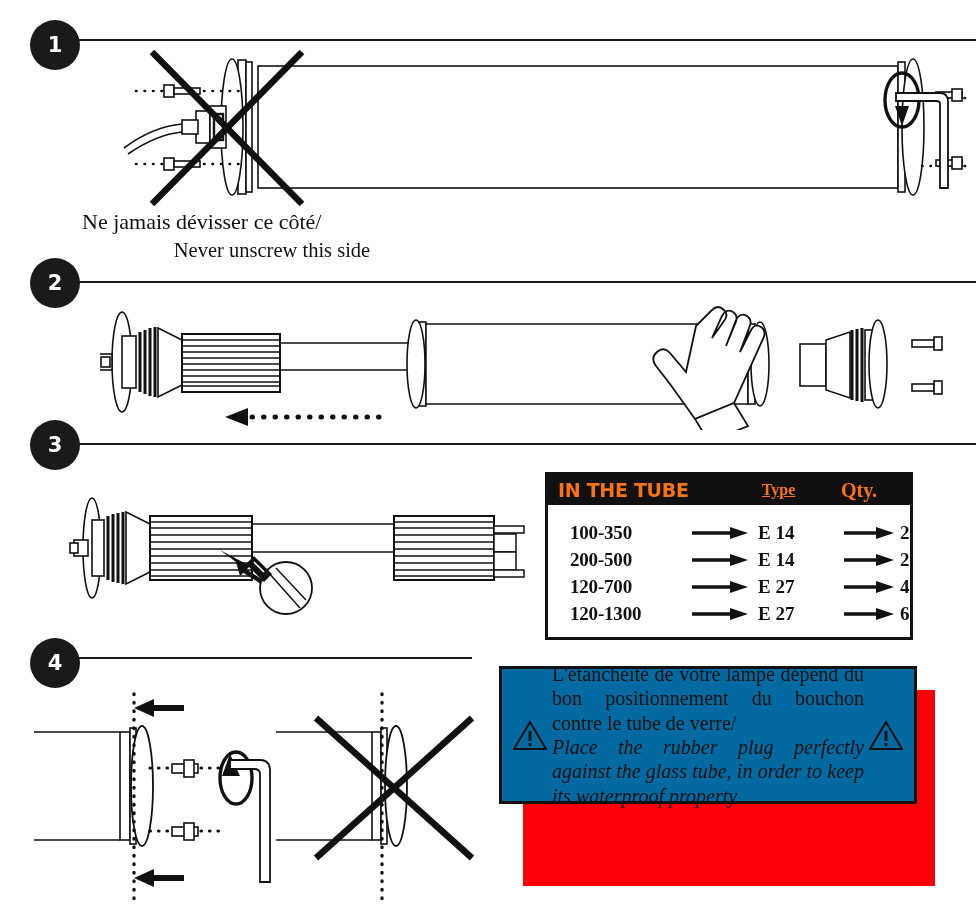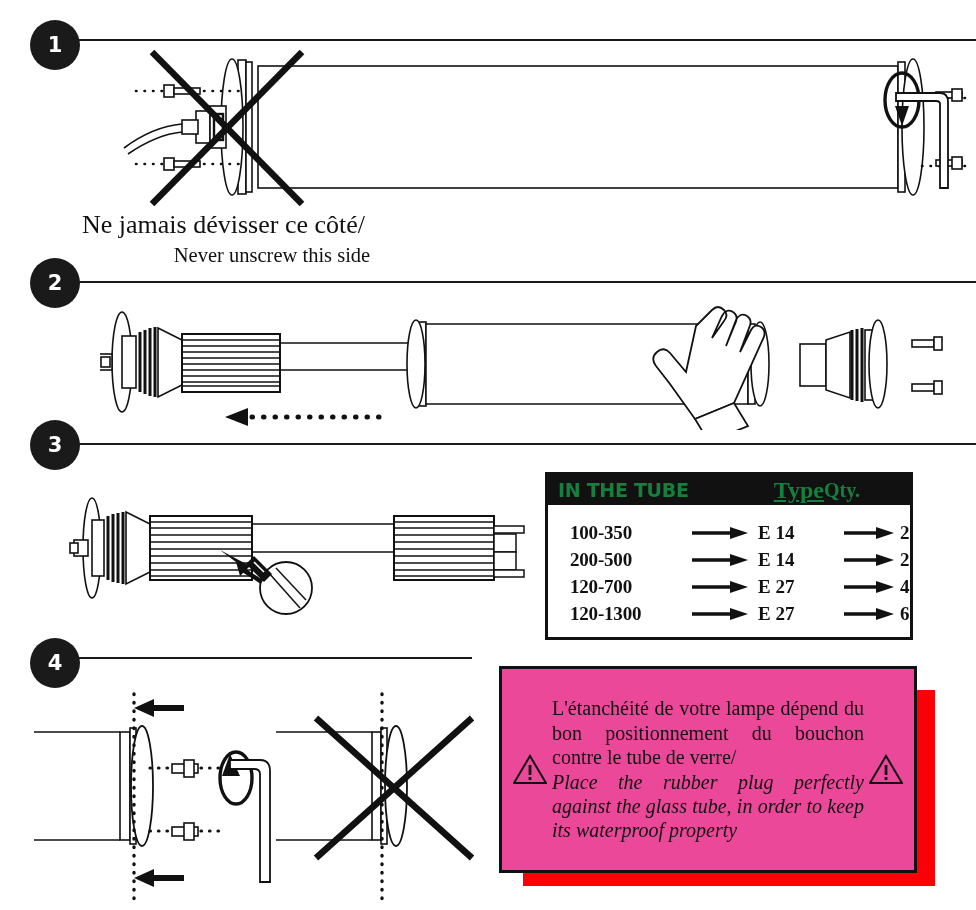--- a/index.html
+++ b/index.html
@@ -15,52 +15,52 @@
     background:#1a1a1a;display:flex;align-items:center;justify-content:center;
   }
   .step-circle span{
     color:#ffffff;font-family:"DejaVu Sans",sans-serif;font-weight:bold;
     font-size:21px;line-height:1;letter-spacing:0;
   }
   .step-rule{position:absolute;height:2px;background:#1a1a1a;}
 
   
   .caption{position:absolute;line-height:1.3;}
-  .caption .fr{font-size:26px;display:block;}
+  .caption .fr{font-size:22px;display:block;}
   .caption .en{font-size:20.5px;display:block;text-align:center;}
 
   
   .parts-table{
     position:absolute;left:545px;top:472px;width:368px;
     border:3px solid #111111;background:#ffffff;box-sizing:border-box;
   }
   .pt-head{
-    background:#111111;color:#15803d;display:flex;align-items:center;
+    background:#111111;color:#f97316;display:flex;align-items:center;
     height:30px;padding:0 10px;box-sizing:border-box;
   }
   .pt-head .h-tube{
     flex:0 0 175px;font-family:"DejaVu Sans",sans-serif;font-weight:bold;
     font-size:19px;letter-spacing:-0.3px;
   }
-  .pt-head .h-type{flex:1;text-align:right;font-weight:bold;font-size:24px;text-decoration:underline;}
-  .pt-head .h-qty{flex:0 0 70px;text-align:left;font-weight:bold;font-size:20px;padding-right:6px;}
+  .pt-head .h-type{flex:1;text-align:center;font-weight:bold;font-size:16px;text-decoration:underline;}
+  .pt-head .h-qty{flex:0 0 70px;text-align:center;font-weight:bold;font-size:20px;padding-right:6px;}
   .pt-body{padding:14px 0 10px 0;}
   .pt-row{display:flex;align-items:center;height:27px;padding:0 0 0 22px;box-sizing:border-box;}
   .pt-row .c-model{flex:0 0 122px;font-weight:bold;font-size:19px;letter-spacing:-0.2px;}
   .pt-row .c-arrow1{flex:0 0 66px;display:flex;align-items:center;}
   .pt-row .c-type{flex:0 0 80px;text-align:left;font-weight:bold;font-size:19px;}
   .pt-row .c-arrow2{flex:0 0 62px;display:flex;align-items:center;justify-content:center;}
   .pt-row .c-qty{flex:1;text-align:right;font-weight:bold;font-size:19px;padding-right:10px;}
   .arrow-svg{display:block;}
 
   
   .red-block{position:absolute;left:523px;top:690px;width:412px;height:196px;background:#fb0007;}
   .warn-box{
-    position:absolute;left:499px;top:666px;width:418px;height:207px;
-    background:#ec4899;border:3px solid #111111;box-sizing:border-box;
+    position:absolute;left:499px;top:666px;width:418px;height:138px;
+    background:#0369a1;border:3px solid #111111;box-sizing:border-box;
     display:flex;align-items:center;padding:6px 8px;
   }
   .warn-icon{flex:0 0 40px;display:flex;align-items:center;justify-content:center;}
   .warn-text{flex:1;padding:0 2px;}
   .warn-text .fr{font-size:20px;line-height:1.22;text-align:justify;}
   .warn-text .en{font-size:20px;line-height:1.22;font-style:italic;text-align:justify;}
 
   
   .illus{position:absolute;}
 </style>

